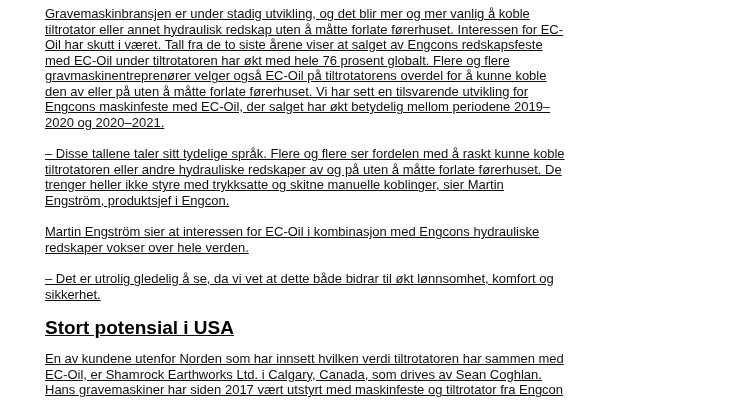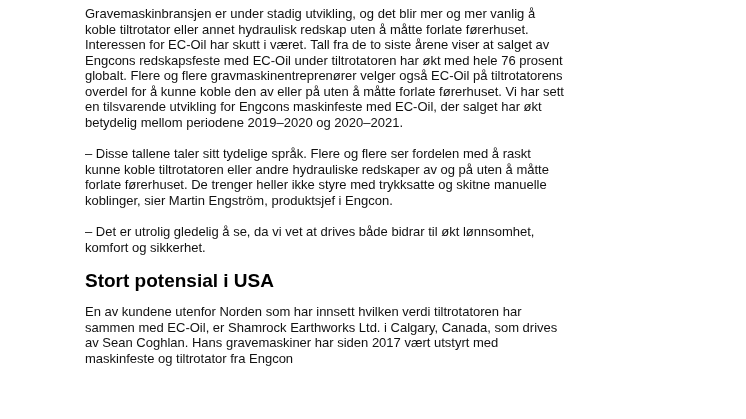--- a/index.html
+++ b/index.html
@@ -9,22 +9,23 @@
   body {
     width: 746px;
     height: 419px;
     overflow: hidden;
     background: #ffffff;
     font-family: "Liberation Sans", sans-serif;
   }
   .doc {
     box-sizing: border-box;
     width: 626px;
-    padding: 6px 60px 0 85px;
+    padding: 6px 60px 0 45px;
     color: #111111;
+    text-decoration: underline;
   }
   .doc p {
     margin: 0 0 16px 0;
     font-size: 13px;
     line-height: 15.5px;
     text-align: left;
   }
   .doc h2 {
     margin: 10px 0 14px 0;
     font-size: 19px;
@@ -32,16 +33,17 @@
     font-weight: bold;
     color: #000000;
   }
 </style>
 </head>
 <body>
 
 <div class="doc">
   <p>Gravemaskinbransjen er under stadig utvikling, og det blir mer og mer vanlig å koble tiltrotator eller annet hydraulisk redskap uten å måtte forlate førerhuset. Interessen for EC-Oil har skutt i været. Tall fra de to siste årene viser at salget av Engcons redskapsfeste med EC-Oil under tiltrotatoren har økt med hele 76 prosent globalt. Flere og flere gravmaskinentreprenører velger også EC-Oil på tiltrotatorens overdel for å kunne koble den av eller på uten å måtte forlate førerhuset. Vi har sett en tilsvarende utvikling for Engcons maskinfeste med EC-Oil, der salget har økt betydelig mellom periodene 2019–2020 og 2020–2021.</p>
   <p>– Disse tallene taler sitt tydelige språk. Flere og flere ser fordelen med å raskt kunne koble tiltrotatoren eller andre hydrauliske redskaper av og på uten å måtte forlate førerhuset. De trenger heller ikke styre med trykksatte og skitne manuelle koblinger, sier Martin Engström, produktsjef i Engcon.</p>
-  <p>– Det er utrolig gledelig å se, da vi vet at drives både bidrar til økt lønnsomhet, komfort og sikkerhet.</p>
+  <p>Martin Engström sier at interessen for EC-Oil i kombinasjon med Engcons hydrauliske redskaper vokser over hele verden.</p>
+  <p>– Det er utrolig gledelig å se, da vi vet at dette både bidrar til økt lønnsomhet, komfort og sikkerhet.</p>
   <h2>Stort potensial i USA</h2>
   <p>En av kundene utenfor Norden som har innsett hvilken verdi tiltrotatoren har sammen med EC-Oil, er Shamrock Earthworks Ltd. i Calgary, Canada, som drives av Sean Coghlan. Hans gravemaskiner har siden 2017 vært utstyrt med maskinfeste og tiltrotator fra Engcon</p>
 </div>
 
 </body></html>

